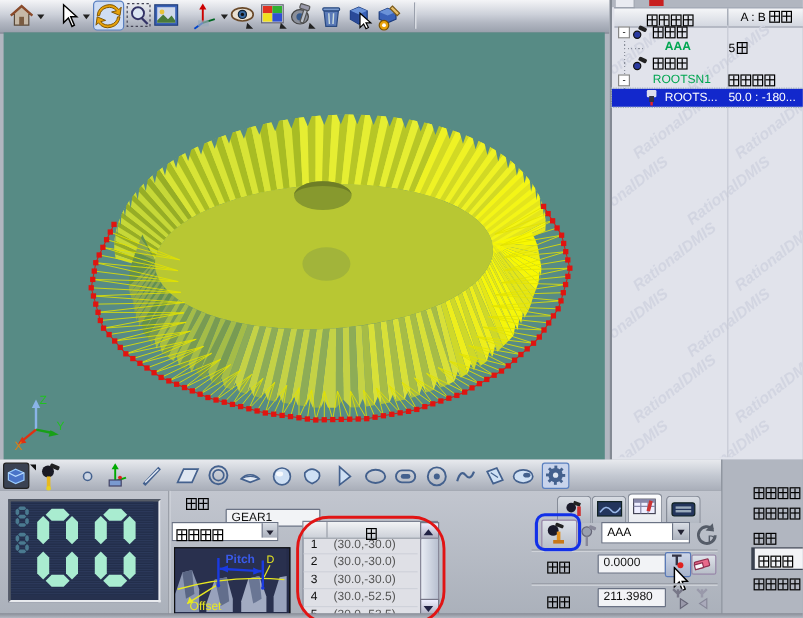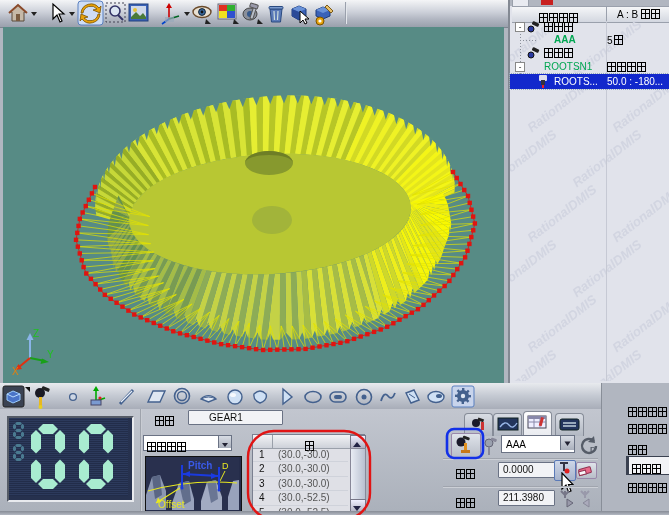--- a/index.html
+++ b/index.html
@@ -849,21 +849,21 @@
           <path d="M5.5 27.8 L7 29.3 L7 32.1 L5.5 33.6 L4 32.1 L4 29.3 Z" fill="#4a7a90"></path>
           <path d="M13.5 27.8 L15 29.3 L15 32.1 L13.5 33.6 L12 32.1 L12 29.3 Z" fill="#4a7a90"></path>
           <path d="M5.5 35.4 L7 36.9 L7 39.699999999999996 L5.5 41.199999999999996 L4 39.699999999999996 L4 36.9 Z" fill="#4a7a90"></path>
           <path d="M13.5 35.4 L15 36.9 L15 39.699999999999996 L13.5 41.199999999999996 L12 39.699999999999996 L12 36.9 Z" fill="#4a7a90"></path>
         </g>
     </svg>
   </div>
   <div class="abs" style="left:140px;top:0;width:2px;height:106px;background:linear-gradient(90deg,#8a8f99,#dde0e6);"></div>
 
   <div class="abs" style="left:155px;top:3px;color:#000;"><i class="cj"></i><i class="cj"></i></div>
-  <div class="abs fld" style="left:188px;top:1px;width:73px;height:12px;padding:1px 0 0 20px;">GEAR1</div>
+  <div class="abs fld" style="left:188px;top:15px;width:73px;height:12px;padding:1px 0 0 4px;">GEAR1</div>
 
   <div class="abs" style="left:143px;top:26px;width:87px;height:14px;background:#fff;border:1px solid #6a7284;">
     <span style="position:absolute;left:3px;top:2px;color:#000;"><i class="cj"></i><i class="cj"></i><i class="cj"></i><i class="cj"></i></span>
     <div style="position:absolute;right:0;top:0;width:12px;height:12px;background:linear-gradient(#d8dce4,#aab0bc);border-left:1px solid #6a7284;">
       <svg width="12" height="12">
           <path d="M3 5 l6 0 l-3 4 z" fill="#223"></path>
         </svg>
     </div>
   </div>
 

